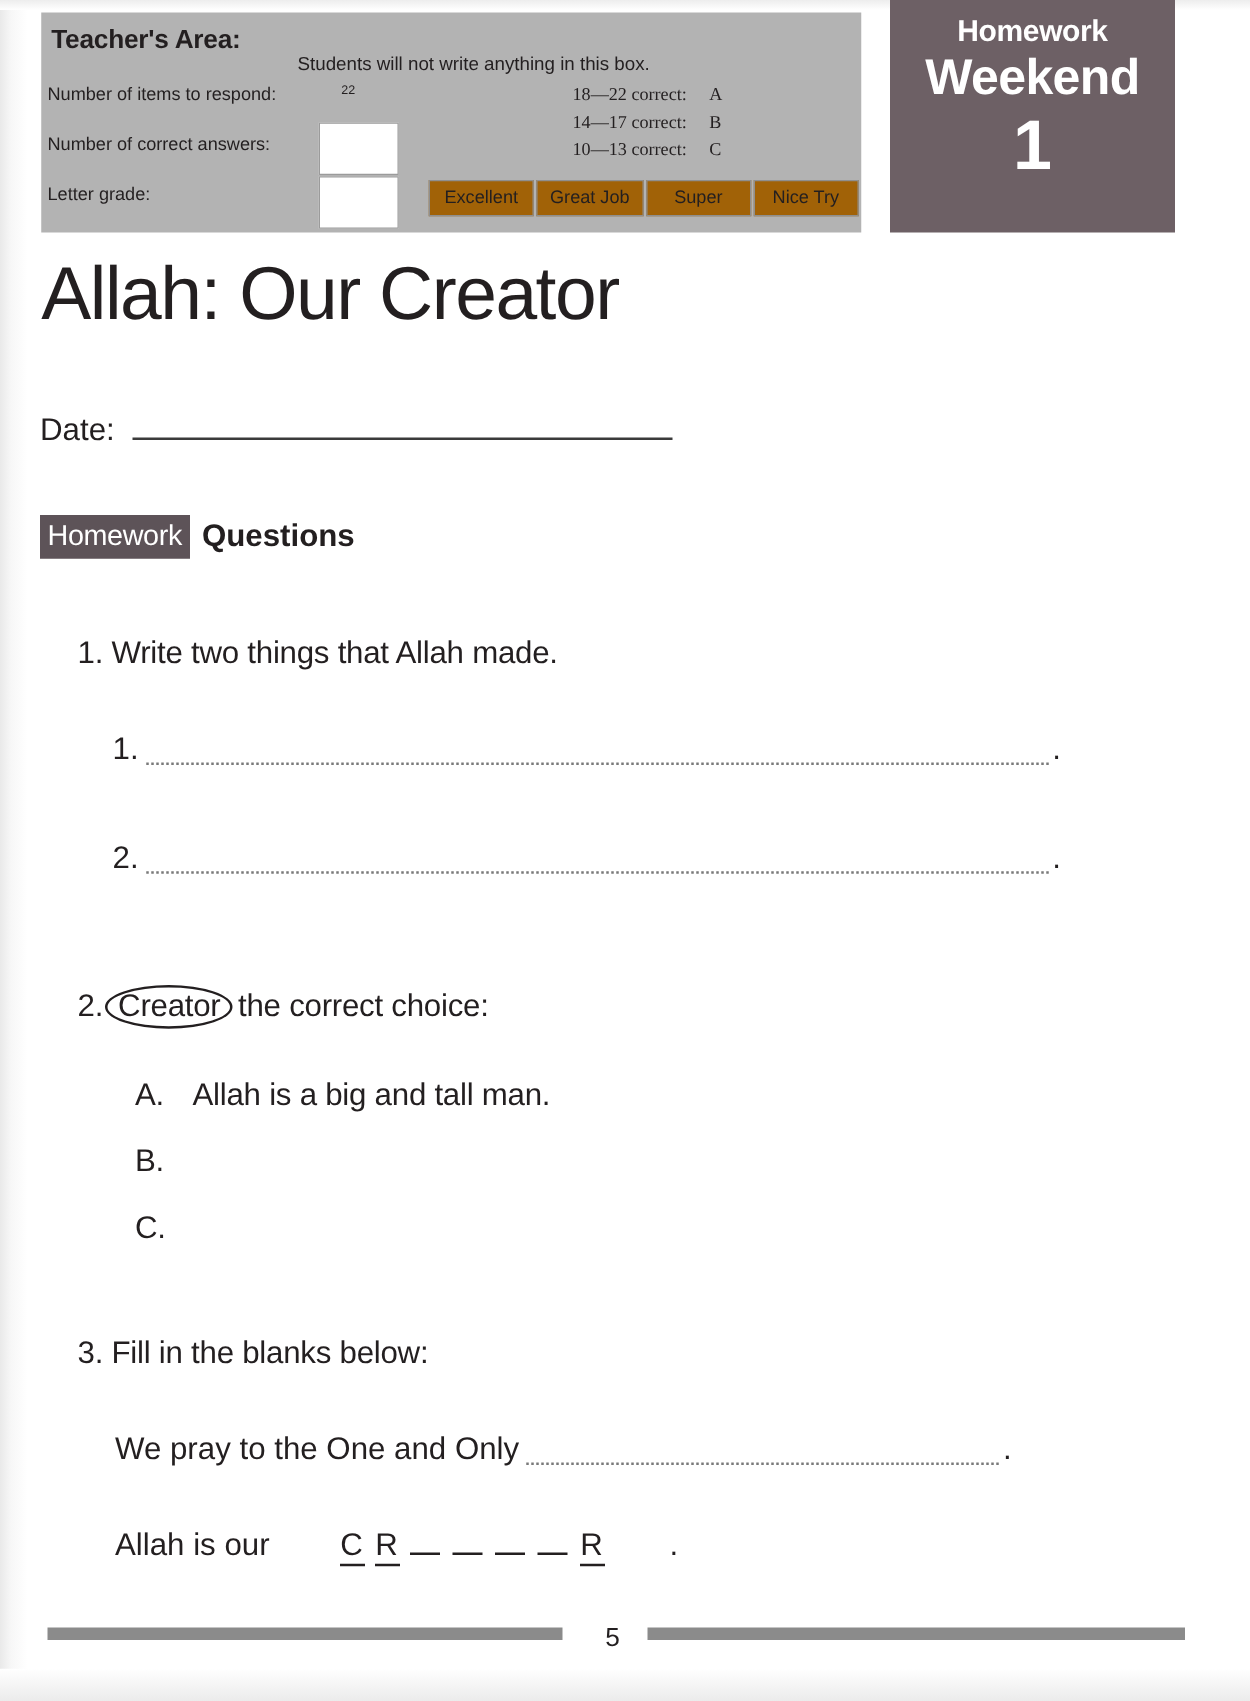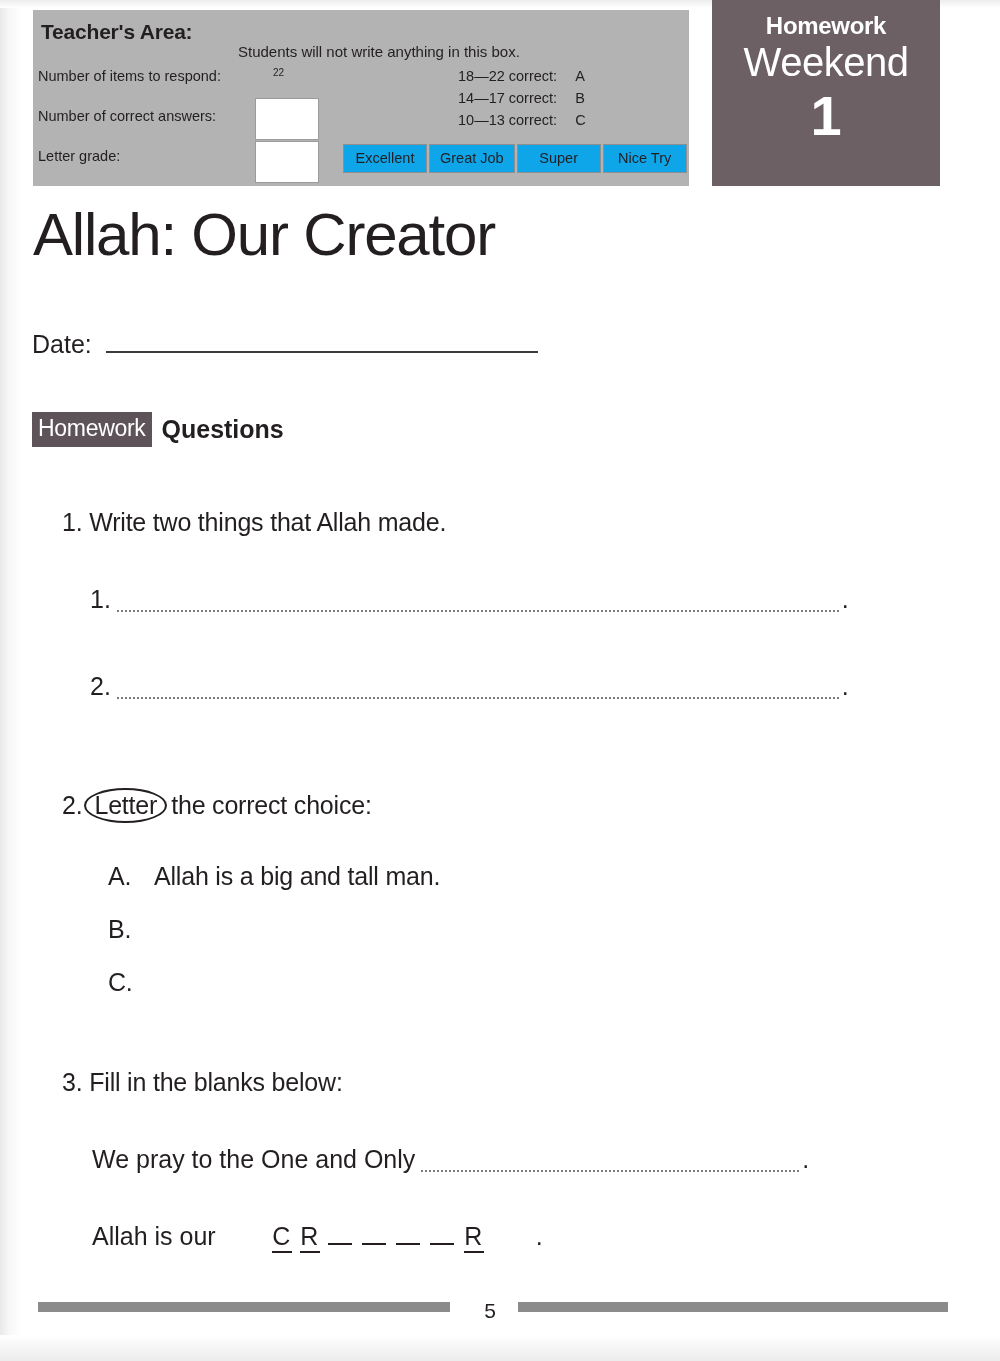--- a/index.html
+++ b/index.html
@@ -99,36 +99,37 @@
     height: 40px;
   }
 
   .grade-scale {
     position: absolute;
     left: 425px;
     top: 55px;
     font-size: 14.5px;
     line-height: 22px;
     color: #231f20;
+    font-family: Liberation Serif, serif;
   }
   .grade-scale span.letter {
     display: inline-block;
     width: 20px;
     text-align: left;
     margin-left: 18px;
   }
 
   .praise-row {
     position: absolute;
     left: 310px;
     top: 134px;
     display: flex;
   }
   .praise {
-    background: #0ea5e9;
+    background: #a16207;
     border: 1px solid #8f8f8f;
     font-size: 14.5px;
     color: #231f20;
     padding: 5px 10px 6px 10px;
     margin-right: 2px;
     text-align: center;
     min-width: 62px;
   }
 
   
@@ -143,21 +144,21 @@
     text-align: center;
   }
   .hw-tab .hw-word {
     font-size: 24px;
     font-weight: bold;
     margin-top: 12px;
     letter-spacing: -0.3px;
   }
   .hw-tab .hw-weekend {
     font-size: 40px;
-    font-weight: normal;
+    font-weight: bold;
     line-height: 44px;
     letter-spacing: -0.5px;
   }
   .hw-tab .hw-num {
     font-size: 56px;
     font-weight: bold;
     line-height: 60px;
     margin-top: 2px;
   }
 
@@ -406,21 +407,21 @@
 </div>
 
 <div class="ans-line ans-2">
   <span>2.</span>
   <span class="dots dots-wide"></span>
   <span>.</span>
 </div>
 
 <div class="q q2">
   <span>2.</span>
-  <span class="circle-word">Letter</span>
+  <span class="circle-word">Creator</span>
   <span>the correct choice:</span>
 </div>
 
 <div class="choice ch-a">
   <span class="letter">A.</span>
   <span>Allah is a big and tall man.</span>
 </div>
 <div class="choice ch-b">
   <span class="letter">B.</span>
 </div>

